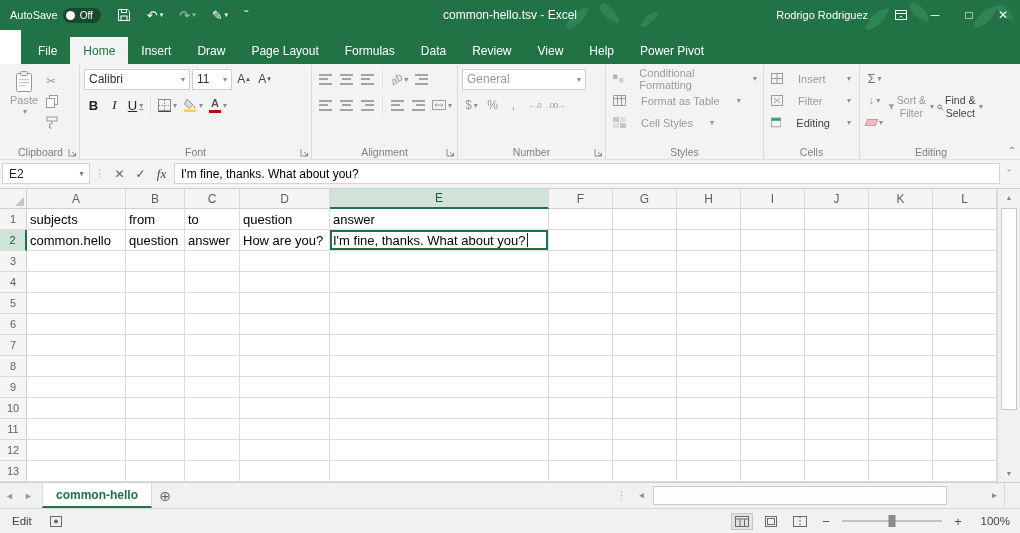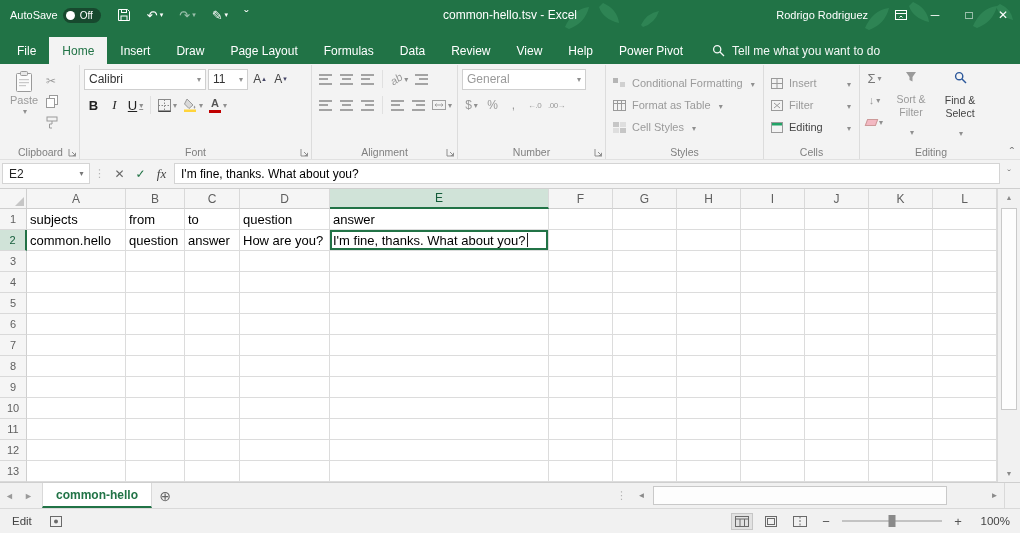--- a/index.html
+++ b/index.html
@@ -16,21 +16,21 @@
   .as-dot { width:9px; height:9px; border-radius:50%; background:#fff; }
   .qat-btn { display:inline-flex; align-items:center; color:#fff; font-size:13px; cursor:default; }
   .qat-btn .dd-w { font-size:7px; margin-left:2px; }
   .qat-btn.dim { opacity:.55; }
   .title { position:absolute; left:50%; transform:translateX(-50%); font-size:12px; white-space:nowrap; z-index:1; }
   .tb-right { margin-left:auto; display:flex; align-items:center; height:100%; position:relative; z-index:1; }
   .user { font-size:11px; margin-right:16px; }
   .winbtn { width:34px; height:100%; display:flex; align-items:center; justify-content:center; font-size:12px; color:#fff; }
 
   
-  .tabbar { height:34px; background:var(--accent); display:flex; align-items:flex-end; color:#fff; padding-left:4px; }
+  .tabbar { height:34px; background:var(--accent); display:flex; align-items:flex-end; color:#fff; padding-left:4px;margin-left:21px; }
   .tab { height:27px; display:flex; align-items:center; padding:0 13px; font-size:12px; white-space:nowrap; cursor:default; }
   .tab.active { background:#f3f3f3; color:var(--accent); }
   .tellme { height:27px; display:flex; align-items:center; gap:7px; margin-left:16px; font-size:12px; opacity:.95; }
   .tabbar-right { margin-left:auto; display:flex; align-items:center; gap:16px; padding-right:12px; height:27px; }
   .share { display:flex; align-items:center; gap:6px; font-size:12px; }
   .smiley { color:#ffd34d; font-size:15px; line-height:1; }
 
   
   .ribbon { height:96px; background:#f3f3f3; display:flex; padding:1px 0 0 2px; position:relative; border-bottom:1px solid #e1e1e1; }
   .rg { position:relative; border-right:1px solid #dcdcdc; padding:3px 3px 16px 4px; flex:none; }
@@ -69,31 +69,31 @@
         background-position:0 0,0 4px,0 9px; }
   .il.c { background-position:0 0,2px 4px,0 9px; }
   .il.r { background-position:0 0,4px 4px,0 9px; }
   .orient { display:inline-block; transform:rotate(-35deg); font-size:11px; font-style:italic; color:#9a9a9a; }
 
   
   .numsym { font-size:12px; color:#9a9a9a; }
   .dec { font-size:8px; color:#9a9a9a; letter-spacing:-0.5px; }
 
   
-  .stylerow, .cellrow { display:flex; align-items:flex-end; gap:6px; height:21px; font-size:11px; color:#9a9a9a; padding:0 3px; }
+  .stylerow, .cellrow { display:flex; align-items:center; gap:15px; height:21px; font-size:11px; color:#9a9a9a; padding:0 3px; }
   .cellrow { width:86px; }
   .cellrow .lbl { flex:1; }
   .cellrow.en, .stylerow.en { color:#444; }
 
   
   .ed-body { display:flex; gap:3px; height:100%; }
   .ed-col { display:flex; flex-direction:column; gap:2px; }
   .ed-col .ibtn { height:20px; }
   .eraser { width:11px; height:7px; background:#f3b8c2; border:1px solid #c99; transform:skewX(-20deg); display:inline-block; }
-  .bigbtn { width:46px; display:flex; flex-direction:column; align-items:center; font-size:10.5px; line-height:1.2; color:#9a9a9a; text-align:center; padding-top:3px; gap:10px; }
+  .bigbtn { width:46px; display:flex; flex-direction:row; align-items:center; font-size:10.5px; line-height:1.2; color:#9a9a9a; text-align:center; padding-top:3px; gap:1px; }
   .bigbtn.en { color:#444; }
   .collapse { position:absolute; right:6px; bottom:1px; color:#777; font-size:13px; line-height:10px; }
 
   
   .fbar { height:29px; background:#f3f3f3; display:flex; align-items:center; padding:3px 2px 4px 2px; border-bottom:1px solid #cfcfcf; }
   .namebox { width:88px; height:21px; background:#fff; border:1px solid #d4d4d4; display:flex; align-items:center; font-size:12px; color:#222; padding-left:6px; }
   .nb-dd { margin-left:auto; width:15px; text-align:center; color:#777; font-size:8px; }
   .fb-grip { color:#b3b3b3; font-size:11px; padding:0 4px; }
   .fb-btn { width:21px; text-align:center; font-size:12px; color:#666; }
   .fb-btn.fx { font-family:"Liberation Serif", serif; font-style:italic; color:#444; font-size:13px; }
@@ -217,27 +217,20 @@
   <div class="tab">Insert</div>
   <div class="tab">Draw</div>
   <div class="tab">Page Layout</div>
   <div class="tab">Formulas</div>
   <div class="tab">Data</div>
   <div class="tab">Review</div>
   <div class="tab">View</div>
   <div class="tab">Help</div>
   <div class="tab">Power Pivot</div>
 
-  <div class="tellme">
-    <svg width="13" height="13" viewBox="0 0 13 13" fill="none" stroke="#ffffff" stroke-width="1.3">
-      <circle cx="5.2" cy="5.2" r="3.6"></circle>
-        <path d="M8 8 L12 12"></path>
-    </svg>
-    <span>Tell me what you want to do</span>
-  </div>
 
 </div>
 
 <div class="ribbon">
 
   <div class="rg" style="width:78px">
     <div class="cb-body">
       <div class="paste">
         <svg width="18" height="22" viewBox="0 0 18 22">
           <rect x="1.5" y="2.5" width="15" height="18" rx="1" fill="#fbfbfb" stroke="#9a9a9a"></rect>
@@ -272,21 +265,21 @@
       <svg width="9" height="9" viewBox="0 0 9 9" fill="none" stroke="#8f8f8f">
           <path d="M1 1 v7 h7"></path>
           <path d="M4 4 l3.5 3.5 M7.5 4.8 v2.7 h-2.7"></path>
         </svg>
     </span>
   </div>
 
   <div class="rg" style="width:232px">
     <div class="rows">
       <div class="rrow">
-        <div class="combo" style="width:122px">
+        <div class="combo" style="width:106px">
           <span>Calibri</span>
           <span class="dd">▾</span>
         </div>
         <div class="combo" style="width:40px">
           <span>11</span>
           <span class="dd">▾</span>
         </div>
         <span class="ibtn">
             <span class="gf">A</span>
             <span class="tiny">▴</span>

